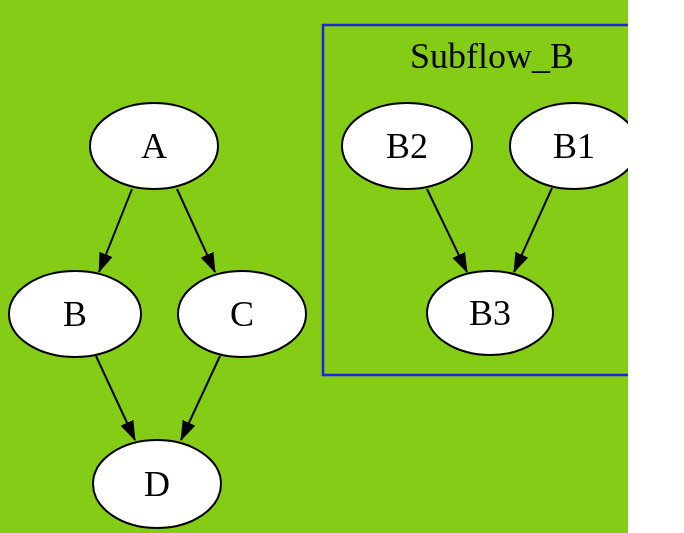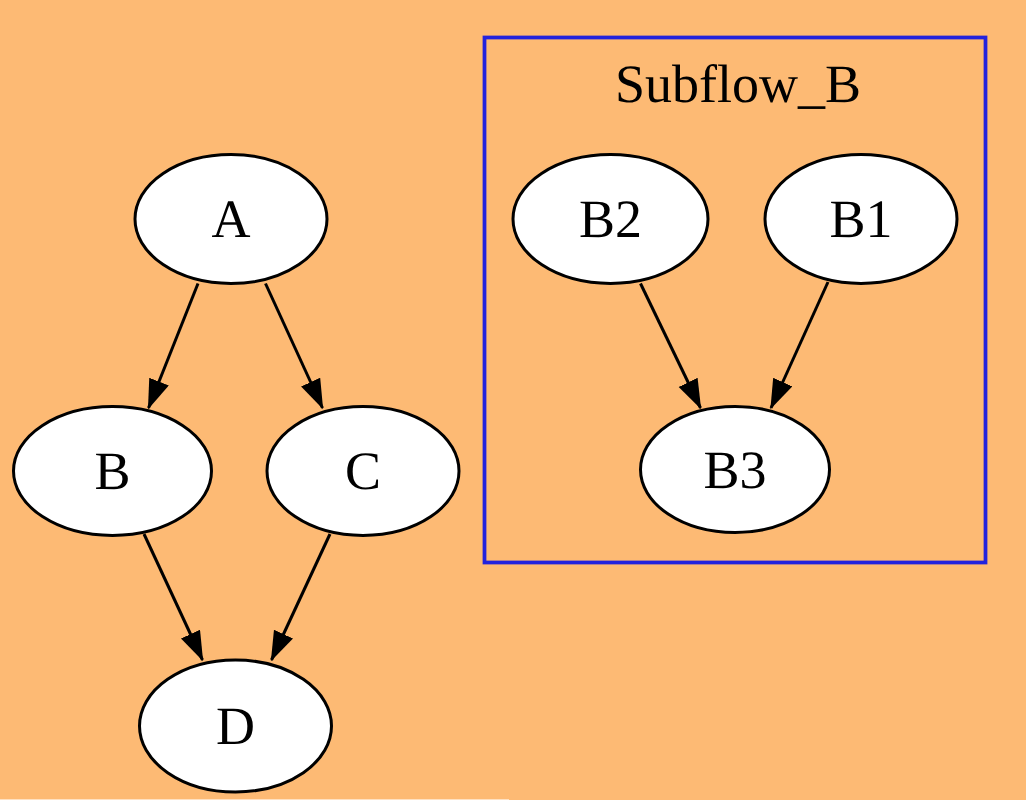--- a/index.html
+++ b/index.html
@@ -1,24 +1,24 @@
 <!DOCTYPE html>
 <html><head>
 <meta charset="utf-8">
 <style>
   html, body {
     margin: 0;
     padding: 0;
     background: #ffffff;
   }
   .canvas {
-    width: 684px;
+    width: 628px;
     height: 533px;
     position: relative;
-    background: #fdba74;
+    background: #84cc16;
     overflow: hidden;
   }
   svg {
     display: block;
   }
   .node-ellipse {
     fill: #ffffff;
     stroke: #000000;
     stroke-width: 2;
   }

